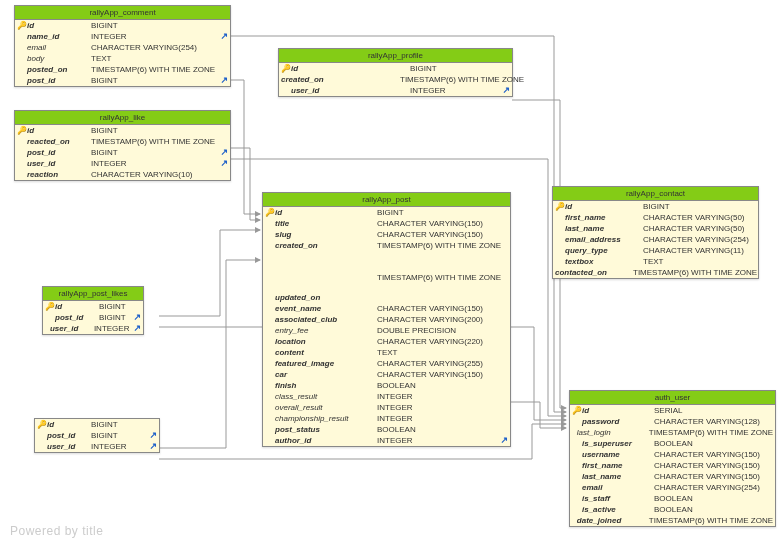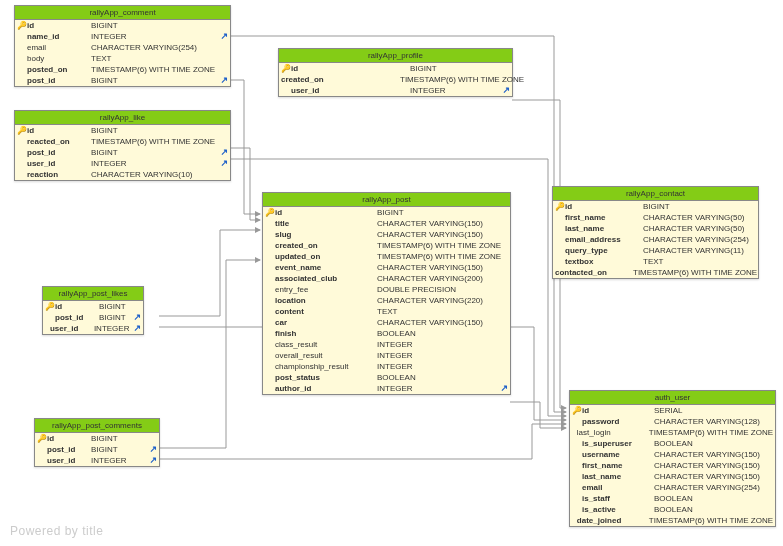--- a/index.html
+++ b/index.html
@@ -36,20 +36,21 @@
   .key {
     width: 10px;
     text-align: center;
     color: #A07D1E;
     font-size: 8px;
   }
   .name {
     min-width: 70px;
     color: #333;
     padding-right: 4px;
+    font-style: italic;
   }
   .bold { font-weight: bold; }
   .type {
     flex: 1;
     color: #333;
   }
   .arrow {
     color: #1E60C9;
     font-size: 9px;
     font-weight: bold;
@@ -190,21 +191,20 @@
       <span class="arrow">↗</span>
     </div>
     <div class="row">
       <span class="key"></span>
       <span class="name bold" style="min-width: 40px;">user_id</span>
       <span class="type">INTEGER</span>
       <span class="arrow">↗</span>
     </div>
   </div>
 <div class="table" style="left: 34px; top: 418px; width: 124px;">
-    <div class="table-header">rallyApp_post_comments</div>
     <div class="row">
       <span class="key">🔑</span>
       <span class="name bold" style="min-width: 40px;">id</span>
       <span class="type">BIGINT</span>
     </div>
     <div class="row">
       <span class="key"></span>
       <span class="name bold" style="min-width: 40px;">post_id</span>
       <span class="type">BIGINT</span>
       <span class="arrow">↗</span>
@@ -252,21 +252,21 @@
       <span class="name bold" style="min-width: 98px;">slug</span>
       <span class="type">CHARACTER VARYING(150)</span>
     </div>
     <div class="row">
       <span class="key"></span>
       <span class="name bold" style="min-width: 98px;">created_on</span>
       <span class="type">TIMESTAMP(6) WITH TIME ZONE</span>
     </div>
     <div class="row">
       <span class="key"></span>
-      <span class="name bold" style="min-width: 98px;">updated_on</span>
+      <span class="name bold" style="min-width: 98px; margin-top: 41px;">updated_on</span>
       <span class="type">TIMESTAMP(6) WITH TIME ZONE</span>
     </div>
     <div class="row">
       <span class="key"></span>
       <span class="name bold" style="min-width: 98px;">event_name</span>
       <span class="type">CHARACTER VARYING(150)</span>
     </div>
     <div class="row">
       <span class="key"></span>
       <span class="name bold" style="min-width: 98px;">associated_club</span>
@@ -282,20 +282,25 @@
       <span class="name bold" style="min-width: 98px;">location</span>
       <span class="type">CHARACTER VARYING(220)</span>
     </div>
     <div class="row">
       <span class="key"></span>
       <span class="name bold" style="min-width: 98px;">content</span>
       <span class="type">TEXT</span>
     </div>
     <div class="row">
       <span class="key"></span>
+      <span class="name bold" style="min-width: 98px;">featured_image</span>
+      <span class="type">CHARACTER VARYING(255)</span>
+    </div>
+    <div class="row">
+      <span class="key"></span>
       <span class="name bold" style="min-width: 98px;">car</span>
       <span class="type">CHARACTER VARYING(150)</span>
     </div>
     <div class="row">
       <span class="key"></span>
       <span class="name bold" style="min-width: 98px;">finish</span>
       <span class="type">BOOLEAN</span>
     </div>
     <div class="row">
       <span class="key"></span>

